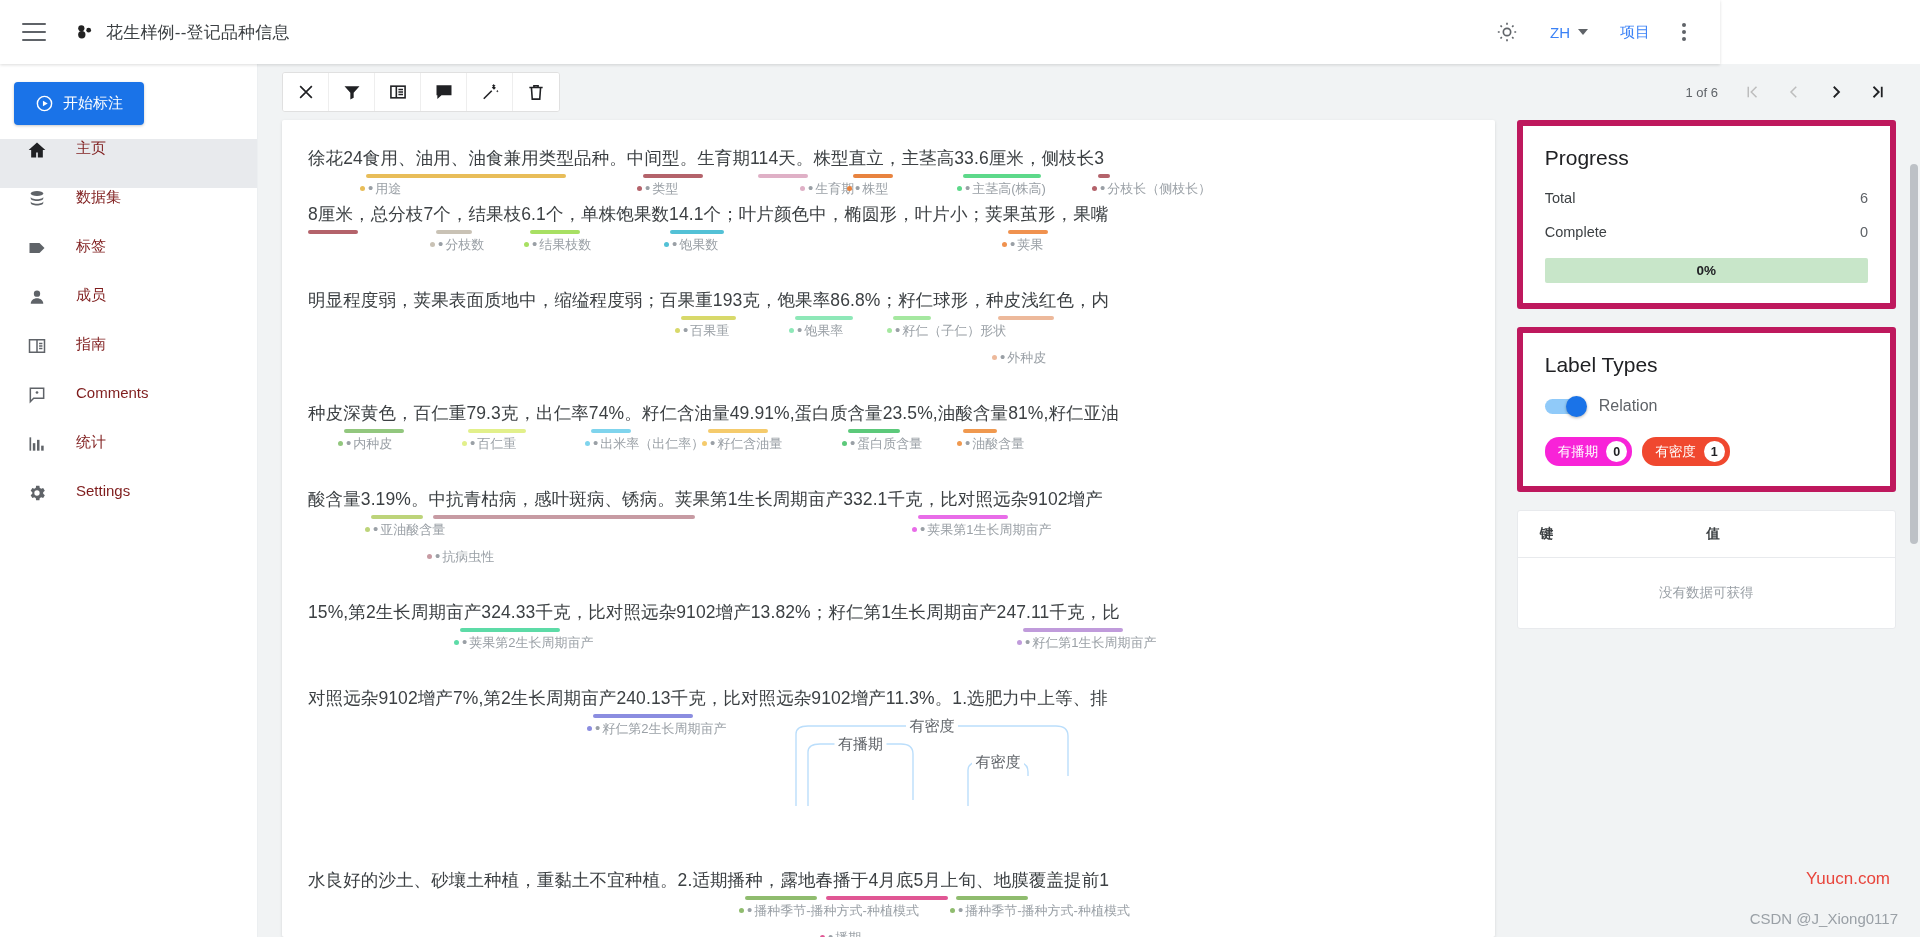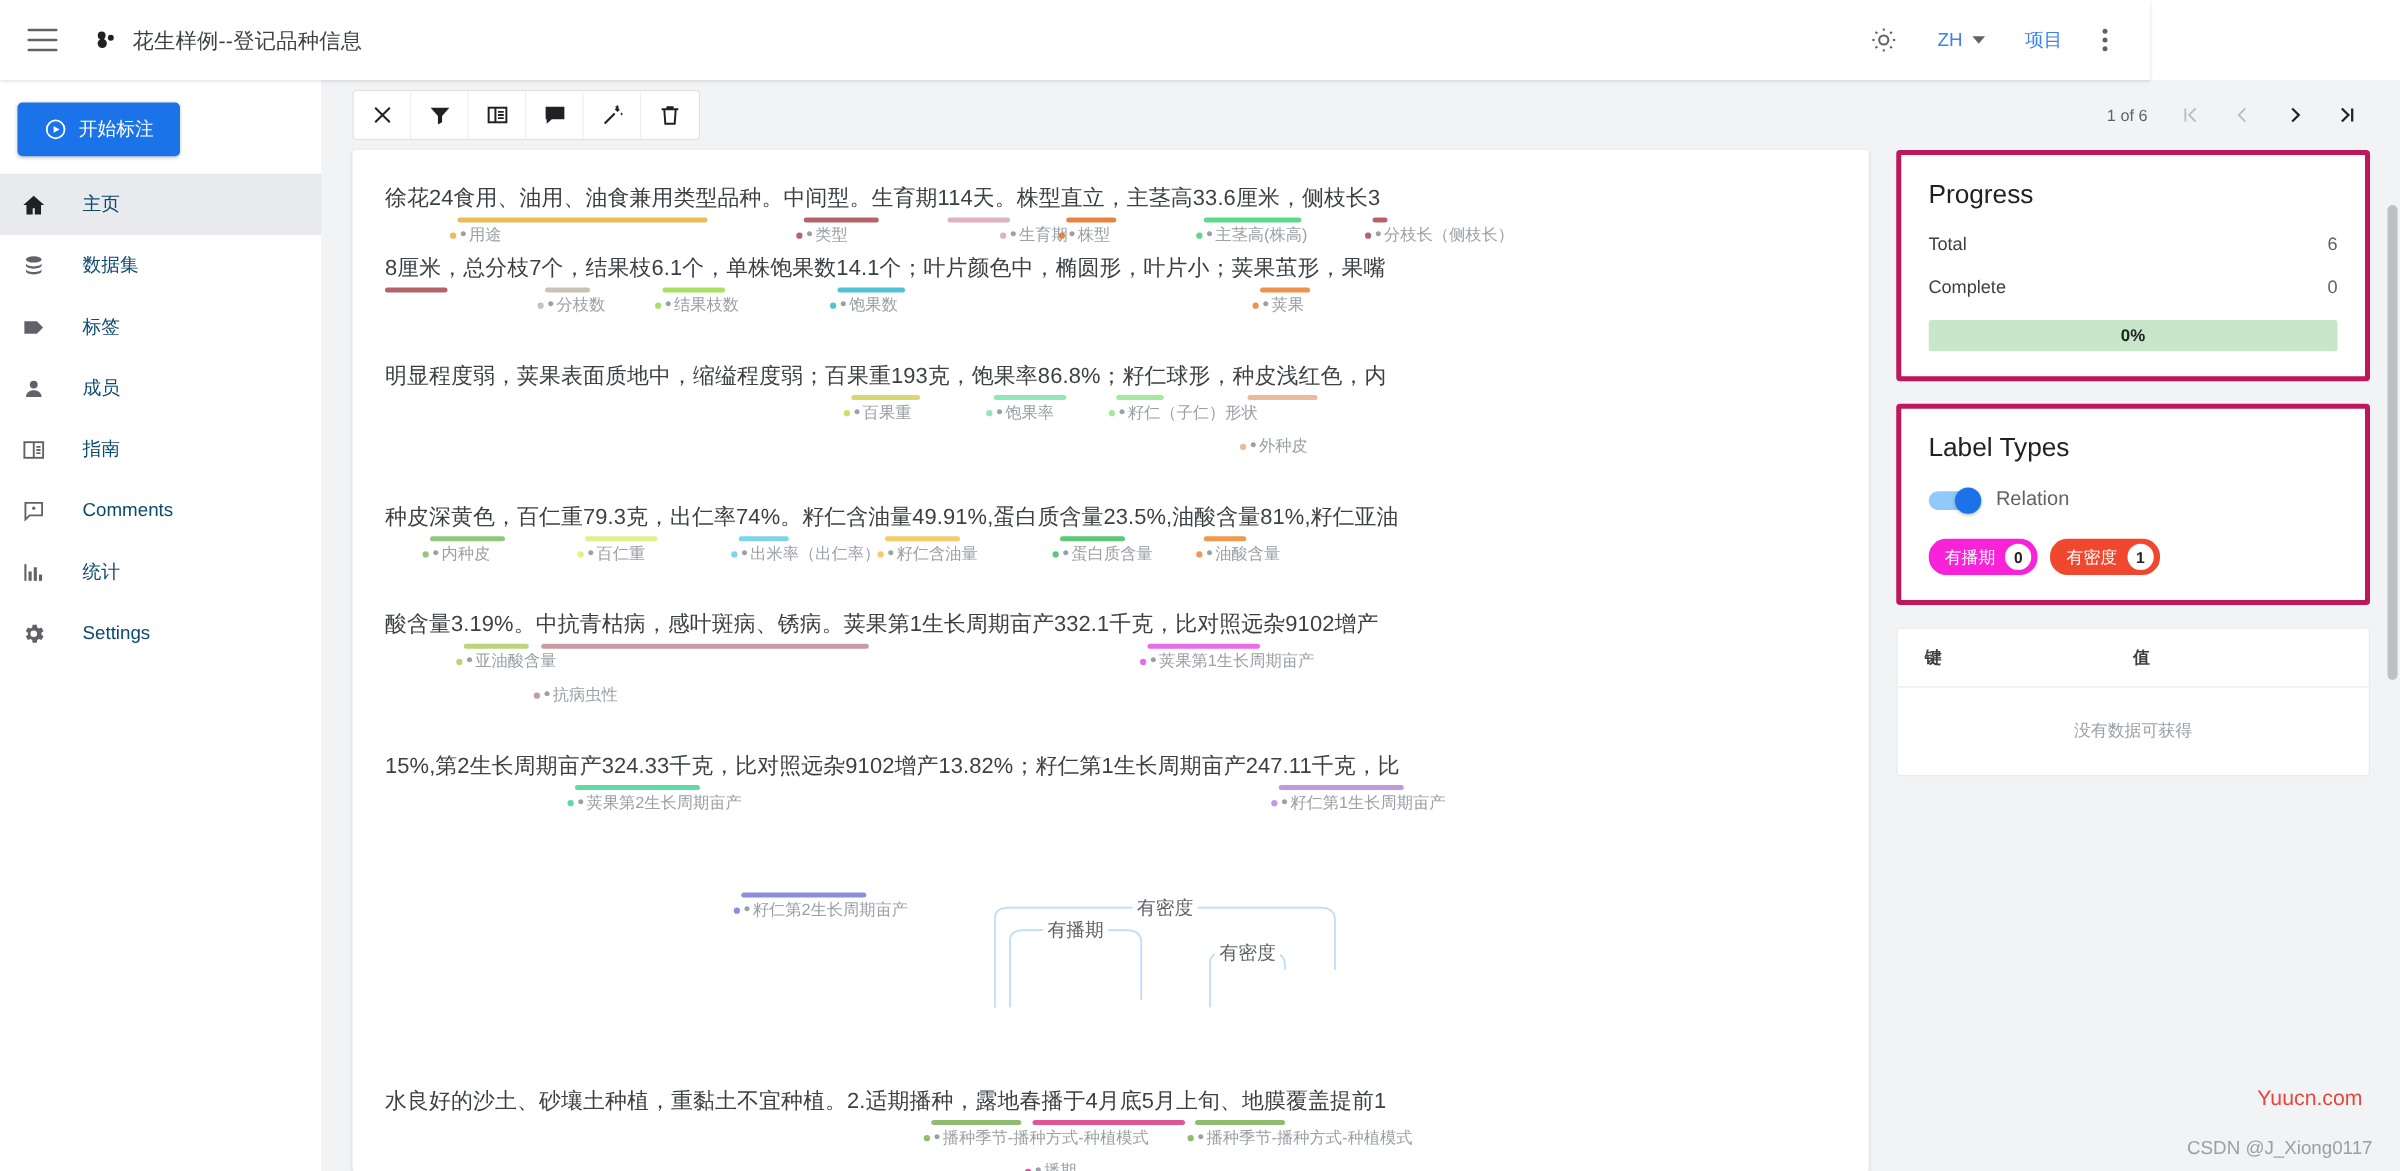--- a/index.html
+++ b/index.html
@@ -39,22 +39,22 @@
   }
   .start-btn {
     margin: 6px 14px 14px 14px;
     background:#1a73e8; color:#fff; border:none; border-radius:4px;
     height:43px; width: 130px;
     display:flex; align-items:center; justify-content:center; gap:9px;
     font-size:15px; cursor:pointer;
     box-shadow: 0 1px 3px rgba(0,0,0,.22);
   }
   .nav-item {
-    display:flex; align-items:center; height:49px; padding-left:16px; gap:28px;
-    font-size:15px; color:#0c4a6e; cursor:pointer;
+    display:flex; height:49px; padding-left:26px; gap:28px;
+    font-size:15px; color:#7f1d1d; cursor:pointer;
   }
   .nav-item.active { background:#e8eaed; }
   .nav-icon { width:22px; height:22px; display:flex; align-items:center; justify-content:center; color:#5f6368;}
   .nav-item.active .nav-icon { color:#202124; }
 
   
   .main {
     position:absolute; top:64px; left:258px; right:0; bottom:0;
     background:#f1f3f4; overflow:hidden;
   }
@@ -87,21 +87,21 @@
   .ent { position:absolute; font-size:13px; color:#9aa0a6; white-space:nowrap;}
   .ent::before { content:"•"; margin-right:2px; font-size:15px; }
   .ul { position:absolute; height:4px; border-radius:2px; }
 
   
   .arcs { position:absolute; left:0; top:0; width:100%; height:100%; pointer-events:none; }
 
   
   .rpanel { width: 380px; padding-top:0; }
   .card {
-    background:#fff; border:4px solid #be185d; border-radius:3px;
+    background:#fff; border:6px solid #be185d; border-radius:3px;
     margin-bottom: 18px; padding: 20px 22px;
   }
   .card h3 { margin:0 0 20px 0; font-size:21px; font-weight:500; color:#202124;}
   .prow { display:flex; justify-content:space-between; align-items:center; font-size:14.5px; margin-bottom:18px; color:#3c4043;}
   .prow .v { color:#5f6368; }
   .pbar { background:#c8e6c9; height:25px; border-radius:2px; display:flex;align-items:center;justify-content:center;
           font-size:13.5px; font-weight:bold; color:#202124; }
   .toggle-row { display:flex; align-items:center; gap:14px; margin-bottom:22px;}
   .toggle { width:40px; height:15px; border-radius:8px; background:#90caf9; position:relative; cursor:pointer;}
   .toggle::after { content:""; position:absolute; right:-2px; top:-3px; width:21px;height:21px;border-radius:50%;
@@ -403,20 +403,21 @@
             <div class="line">
               <div class="txt">15%,第2生长周期亩产324.33千克，比对照远杂9102增产13.82%；籽仁第1生长周期亩产247.11千克，比</div>
               <div class="ul" style="left: 152px; width: 100px; top: 24px; background: rgb(93, 219, 167);"></div>
               <div class="ent" style="left: 154px; top: 30px; color: rgb(154, 160, 166); --c: #5ddba7; position: absolute;">荚果第2生长周期亩产<span style="position: absolute; left: -8px; top: 6px; width: 5px; height: 5px; border-radius: 50%; background: rgb(93, 219, 167);"></span></div>
               <div class="ul" style="left: 715px; width: 100px; top: 24px; background: rgb(192, 155, 219);"></div>
               <div class="ent" style="left: 717px; top: 30px; color: rgb(154, 160, 166); --c: #c09bdb; position: absolute;">籽仁第1生长周期亩产<span style="position: absolute; left: -8px; top: 6px; width: 5px; height: 5px; border-radius: 50%; background: rgb(192, 155, 219);"></span></div>
             </div>
           </div>
           <div class="para">
             <div class="line">
+              <div class="txt">对照远杂9102增产7%,第2生长周期亩产240.13千克，比对照远杂9102增产11.3%。1.选肥力中上等、排</div>
               <div class="ul" style="left: 285px; width: 100px; top: 24px; background: rgb(139, 141, 224);"></div>
               <div class="ent" style="left: 287px; top: 30px; color: rgb(154, 160, 166); --c: #8b8de0; position: absolute;">籽仁第2生长周期亩产<span style="position: absolute; left: -8px; top: 6px; width: 5px; height: 5px; border-radius: 50%; background: rgb(139, 141, 224);"></span></div>
             </div>
           </div>
           <div class="para" style="padding-top: 96px;">
             <div class="line" style="height: 83px;">
               <div class="txt">水良好的沙土、砂壤土种植，重黏土不宜种植。2.适期播种，露地春播于4月底5月上旬、地膜覆盖提前1</div>
               <div class="ul" style="left: 437px; width: 72px; top: 24px; background: rgb(143, 188, 110);"></div>
               <div class="ent" style="left: 439px; top: 30px; color: rgb(154, 160, 166); --c: #8fbc6e; position: absolute;">播种季节-播种方式-种植模式<span style="position: absolute; left: -8px; top: 6px; width: 5px; height: 5px; border-radius: 50%; background: rgb(143, 188, 110);"></span></div>
               <div class="ul" style="left: 518px; width: 122px; top: 24px; background: rgb(224, 86, 148);"></div>

